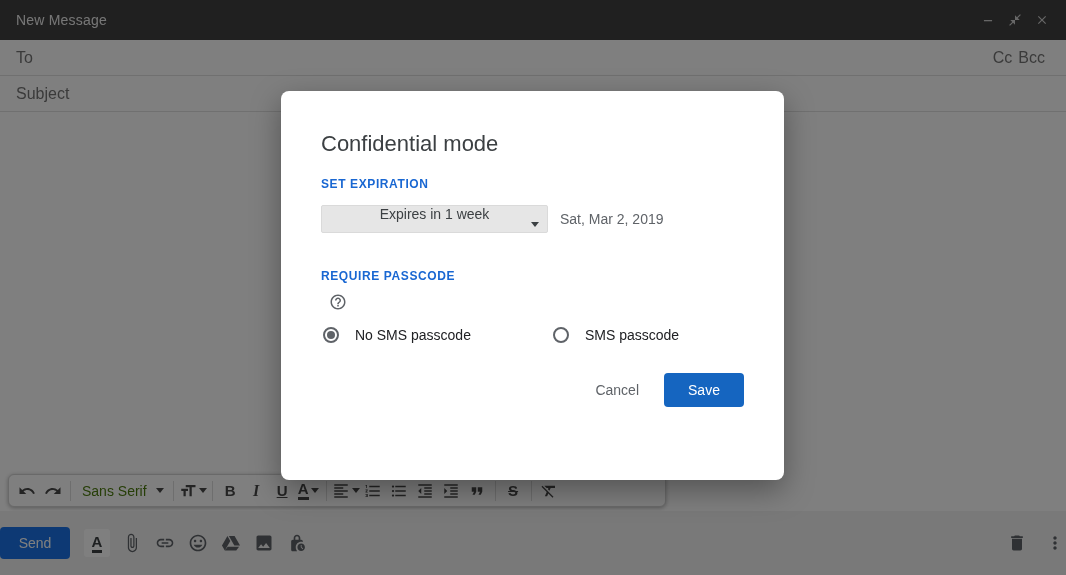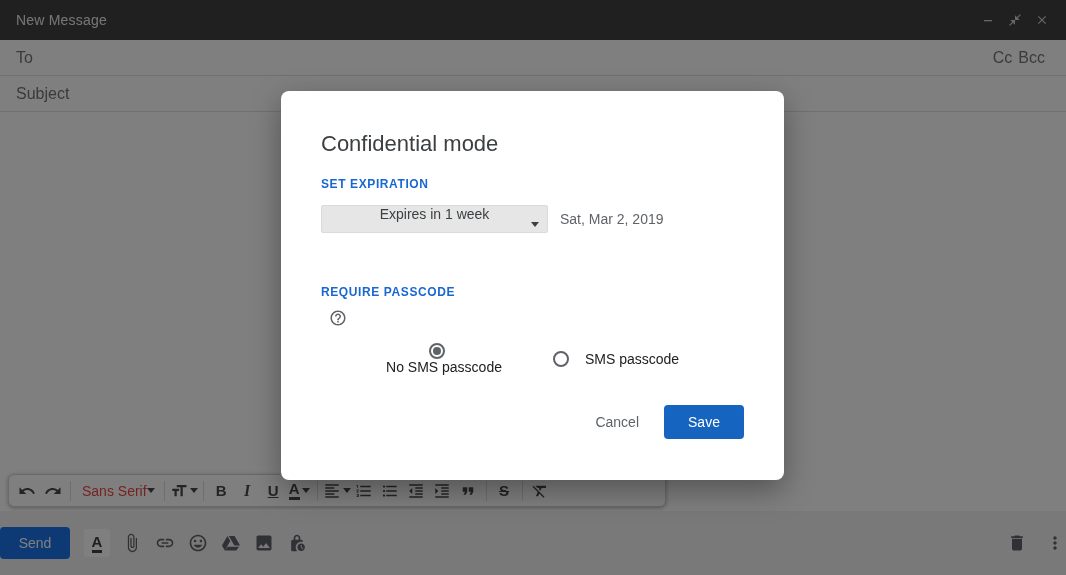--- a/index.html
+++ b/index.html
@@ -25,21 +25,21 @@
   .msg-body { position:absolute; top:113px; left:0; right:0; bottom:64px; background:#fff; }
 
   
   .format-popup { position:absolute; left:8px; top:474px; width:658px; height:33px; background:#fff;
                   border:1px solid #d2d2d2; border-radius:6px; box-shadow:0 1px 4px rgba(0,0,0,.3);
                   display:flex; align-items:center; padding:0 5px; gap:1px; color:#494949; }
   .fbtn { min-width:25px; height:26px; display:flex; align-items:center; justify-content:center;
           cursor:pointer; color:#494949; }
   .fbtn svg { width:18px; height:18px; fill:currentColor; }
   .fsep { width:1px; height:20px; background:#dcdcdc; margin:0 4px; flex:none; }
-  .font-name { font-size:14px; color:#ef4444; padding:0 4px 0 6px; display:flex; align-items:center; gap:0; cursor:pointer; }
+  .font-name { font-size:14px; color:#4d7c0f; padding:0 4px 0 6px; display:flex; align-items:center; gap:9px; cursor:pointer; }
   .caret { width:0; height:0; border-left:4px solid transparent; border-right:4px solid transparent;
            border-top:5px solid #494949; display:inline-block; }
   .glyph { font-size:15px; font-weight:700; line-height:1; }
   .glyph-i { font-family:"Liberation Serif", serif; font-style:italic; font-weight:700; font-size:16px; }
   .glyph-u { text-decoration:underline; }
   .glyph-s { text-decoration:line-through; }
   .glyph-a { font-weight:700; border-bottom:3px solid #494949; line-height:1; padding-bottom:1px; }
   .pair { display:flex; align-items:center; gap:2px; }
 
   
@@ -63,27 +63,27 @@
             border-radius:8px; box-shadow:0 10px 30px rgba(0,0,0,.35); z-index:10; padding:40px; }
   .dlg-title { font-size:22px; font-weight:400; color:#3c4043; }
   .dlg-desc { margin-top:16px; font-size:14px; line-height:20px; color:#5f6368; max-width:455px; }
   .learn-more { color:#202124; text-decoration:underline; cursor:pointer; }
   .section-label { margin-top:20px; font-size:12px; font-weight:700; letter-spacing:.6px; color:#1967d2; }
   .exp-row { margin-top:14px; display:flex; align-items:center; }
   .select-box { width:227px; height:28px; background:#e6e6e6; border:1px solid #dadada; border-radius:2px;
                 display:flex; align-items:center; padding:0 8px; font-size:14px; color:#3c4043; cursor:pointer;flex-direction:column; }
   .select-box .caret { margin-left:auto; border-top-color:#3c4043; }
   .exp-date { margin-left:12px; font-size:14px; color:#5f6368; }
-  .pass-label { margin-top:52px; }
+  .pass-label { margin-top:36px; }
   .note-row { margin-top:10px; display:flex; align-items:center; font-size:14px; color:#5f6368; }
   .help-btn { margin-left:8px; width:18px; height:18px; color:#5f6368; cursor:pointer; display:flex; }
   .help-btn svg { width:18px; height:18px; fill:currentColor; }
   .radio-row { margin-top:16px; display:flex; align-items:center; }
   .radio-option { display:flex; align-items:center; cursor:pointer; }
-  .radio-option.first { width:230px;flex-direction:column; }
+  .radio-option.first { width:230px; }
   .radio-circle { width:16px; height:16px; border:2px solid #5f6368; border-radius:50%; margin-left:2px;
                   display:flex; align-items:center; justify-content:center; flex:none; }
   .radio-circle .dot { width:8px; height:8px; border-radius:50%; background:transparent; }
   .radio-option.selected .radio-circle .dot { background:#5f6368; }
   .radio-label { margin-left:16px; font-size:14px; color:#202124; }
   .dlg-buttons { margin-top:30px; display:flex; justify-content:flex-end; align-items:center; }
   .cancel-btn { font-size:14px; font-weight:500; color:#5f6368; padding:8px 16px; margin-right:9px;
                 background:none; border:none; cursor:pointer; font-family:inherit; }
   .save-btn { width:80px; height:34px; background:#1565c0; color:#fff; font-size:14px; font-weight:500;
               border:none; border-radius:4px; cursor:pointer; font-family:inherit; }

